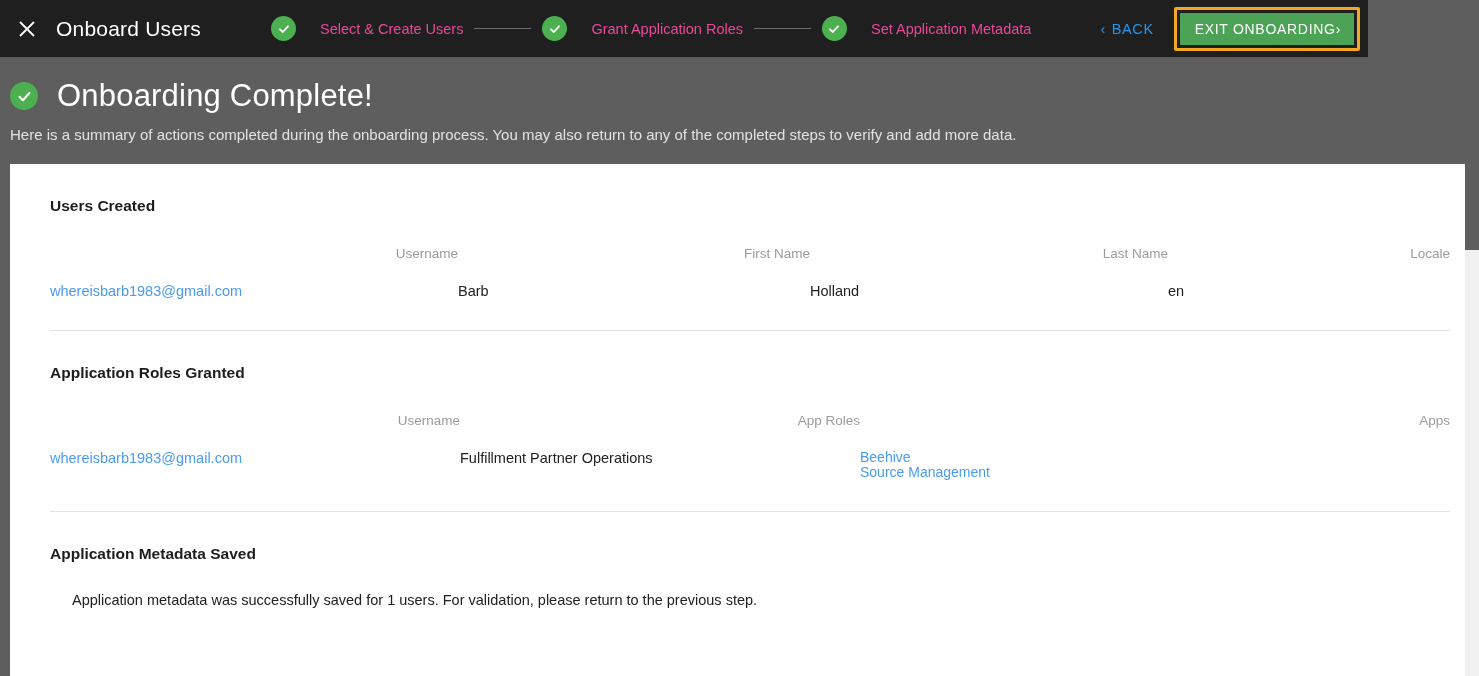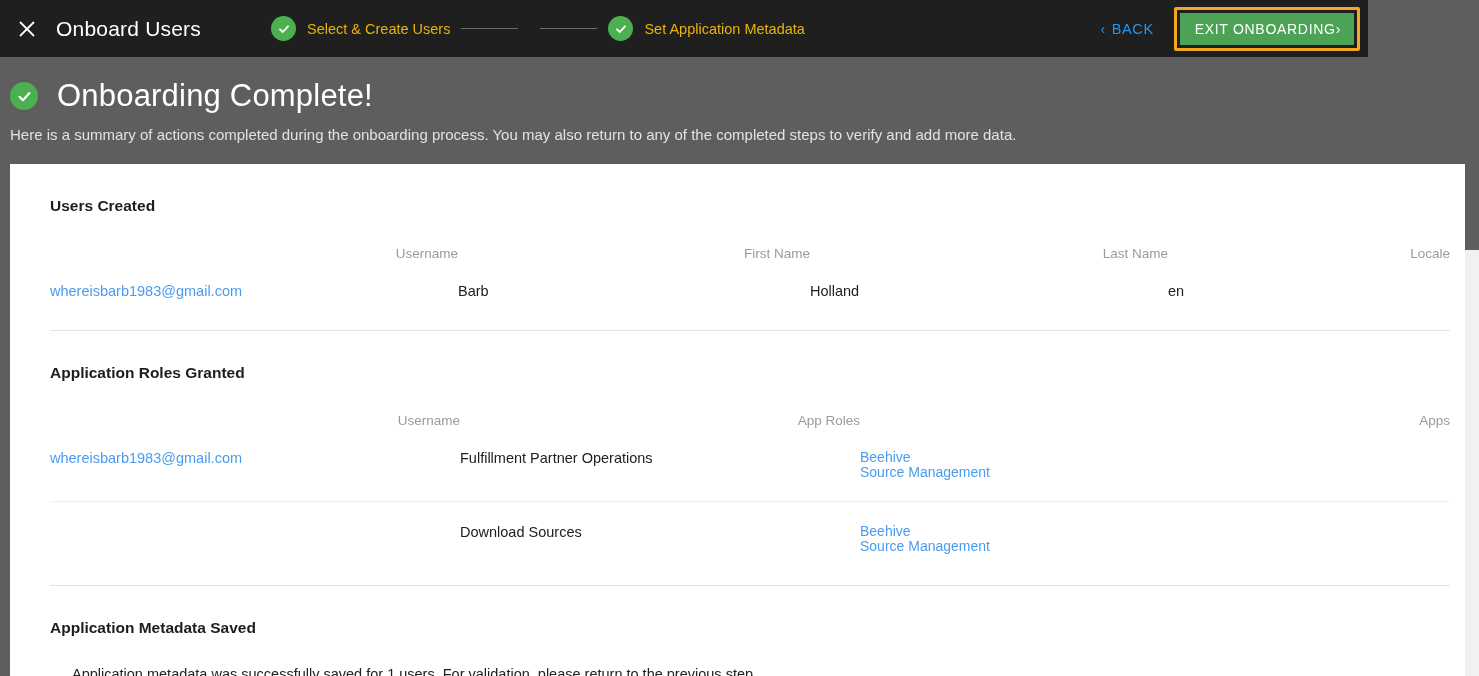--- a/index.html
+++ b/index.html
@@ -44,22 +44,22 @@
   .step-circle {
     width: 25px; height: 25px;
     border-radius: 50%;
     background: #4caf50;
     display: flex; align-items: center; justify-content: center;
     flex: 0 0 auto;
   }
   .step-circle svg { display:block; }
   .step-label {
     font-size: 14.5px;
-    margin-left: 11px;
-    color: #eab308;
+    margin-left: 24px;
+    color: #ec4899;
   }
   .step-connector {
     width: 57px;
     height: 1px;
     background: #6d6d6d;
     margin: 0 11px;
     flex: 0 0 auto;
   }
   .topbar-right {
     margin-left: auto;
@@ -236,20 +236,28 @@
       <span class="step-circle">
         <svg width="14" height="14" viewBox="0 0 14 14" aria-hidden="true">
           <polyline points="3,7.3 5.8,10 11,4.3" fill="none" stroke="#ffffff" stroke-width="1.8" stroke-linecap="round" stroke-linejoin="round"></polyline>
         </svg>
       </span>
       <span class="step-label">Select &amp; Create Users</span>
     </div>
 
     <div class="step-connector"></div>
 
+    <div class="step">
+      <span class="step-circle">
+        <svg width="14" height="14" viewBox="0 0 14 14" aria-hidden="true">
+          <polyline points="3,7.3 5.8,10 11,4.3" fill="none" stroke="#ffffff" stroke-width="1.8" stroke-linecap="round" stroke-linejoin="round"></polyline>
+        </svg>
+      </span>
+      <span class="step-label">Grant Application Roles</span>
+    </div>
 
     <div class="step-connector"></div>
 
     <div class="step">
       <span class="step-circle">
         <svg width="14" height="14" viewBox="0 0 14 14" aria-hidden="true">
           <polyline points="3,7.3 5.8,10 11,4.3" fill="none" stroke="#ffffff" stroke-width="1.8" stroke-linecap="round" stroke-linejoin="round"></polyline>
         </svg>
       </span>
       <span class="step-label">Set Application Metadata</span>
@@ -336,30 +344,20 @@
         <tr>
           <td class="link-cell">
             <a class="link">whereisbarb1983@gmail.com</a>
           </td>
           <td>Fulfillment Partner Operations</td>
           <td>
             <a class="app-link">Beehive</a>
             <a class="app-link">Source Management</a>
           </td>
         </tr>
-        <tr class="rowline">
-          <td class="link-cell">
-            <a class="link"></a>
-          </td>
-          <td>Download Sources</td>
-          <td>
-            <a class="app-link">Beehive</a>
-            <a class="app-link">Source Management</a>
-          </td>
-        </tr>
       </tbody>
     </table>
 
     <hr class="divider">
 
     <div class="section-title">Application Metadata Saved</div>
     <div class="meta-text">Application metadata was successfully saved for 1 users. For validation, please return to the previous step.</div>
 
   </div>
 </div>

